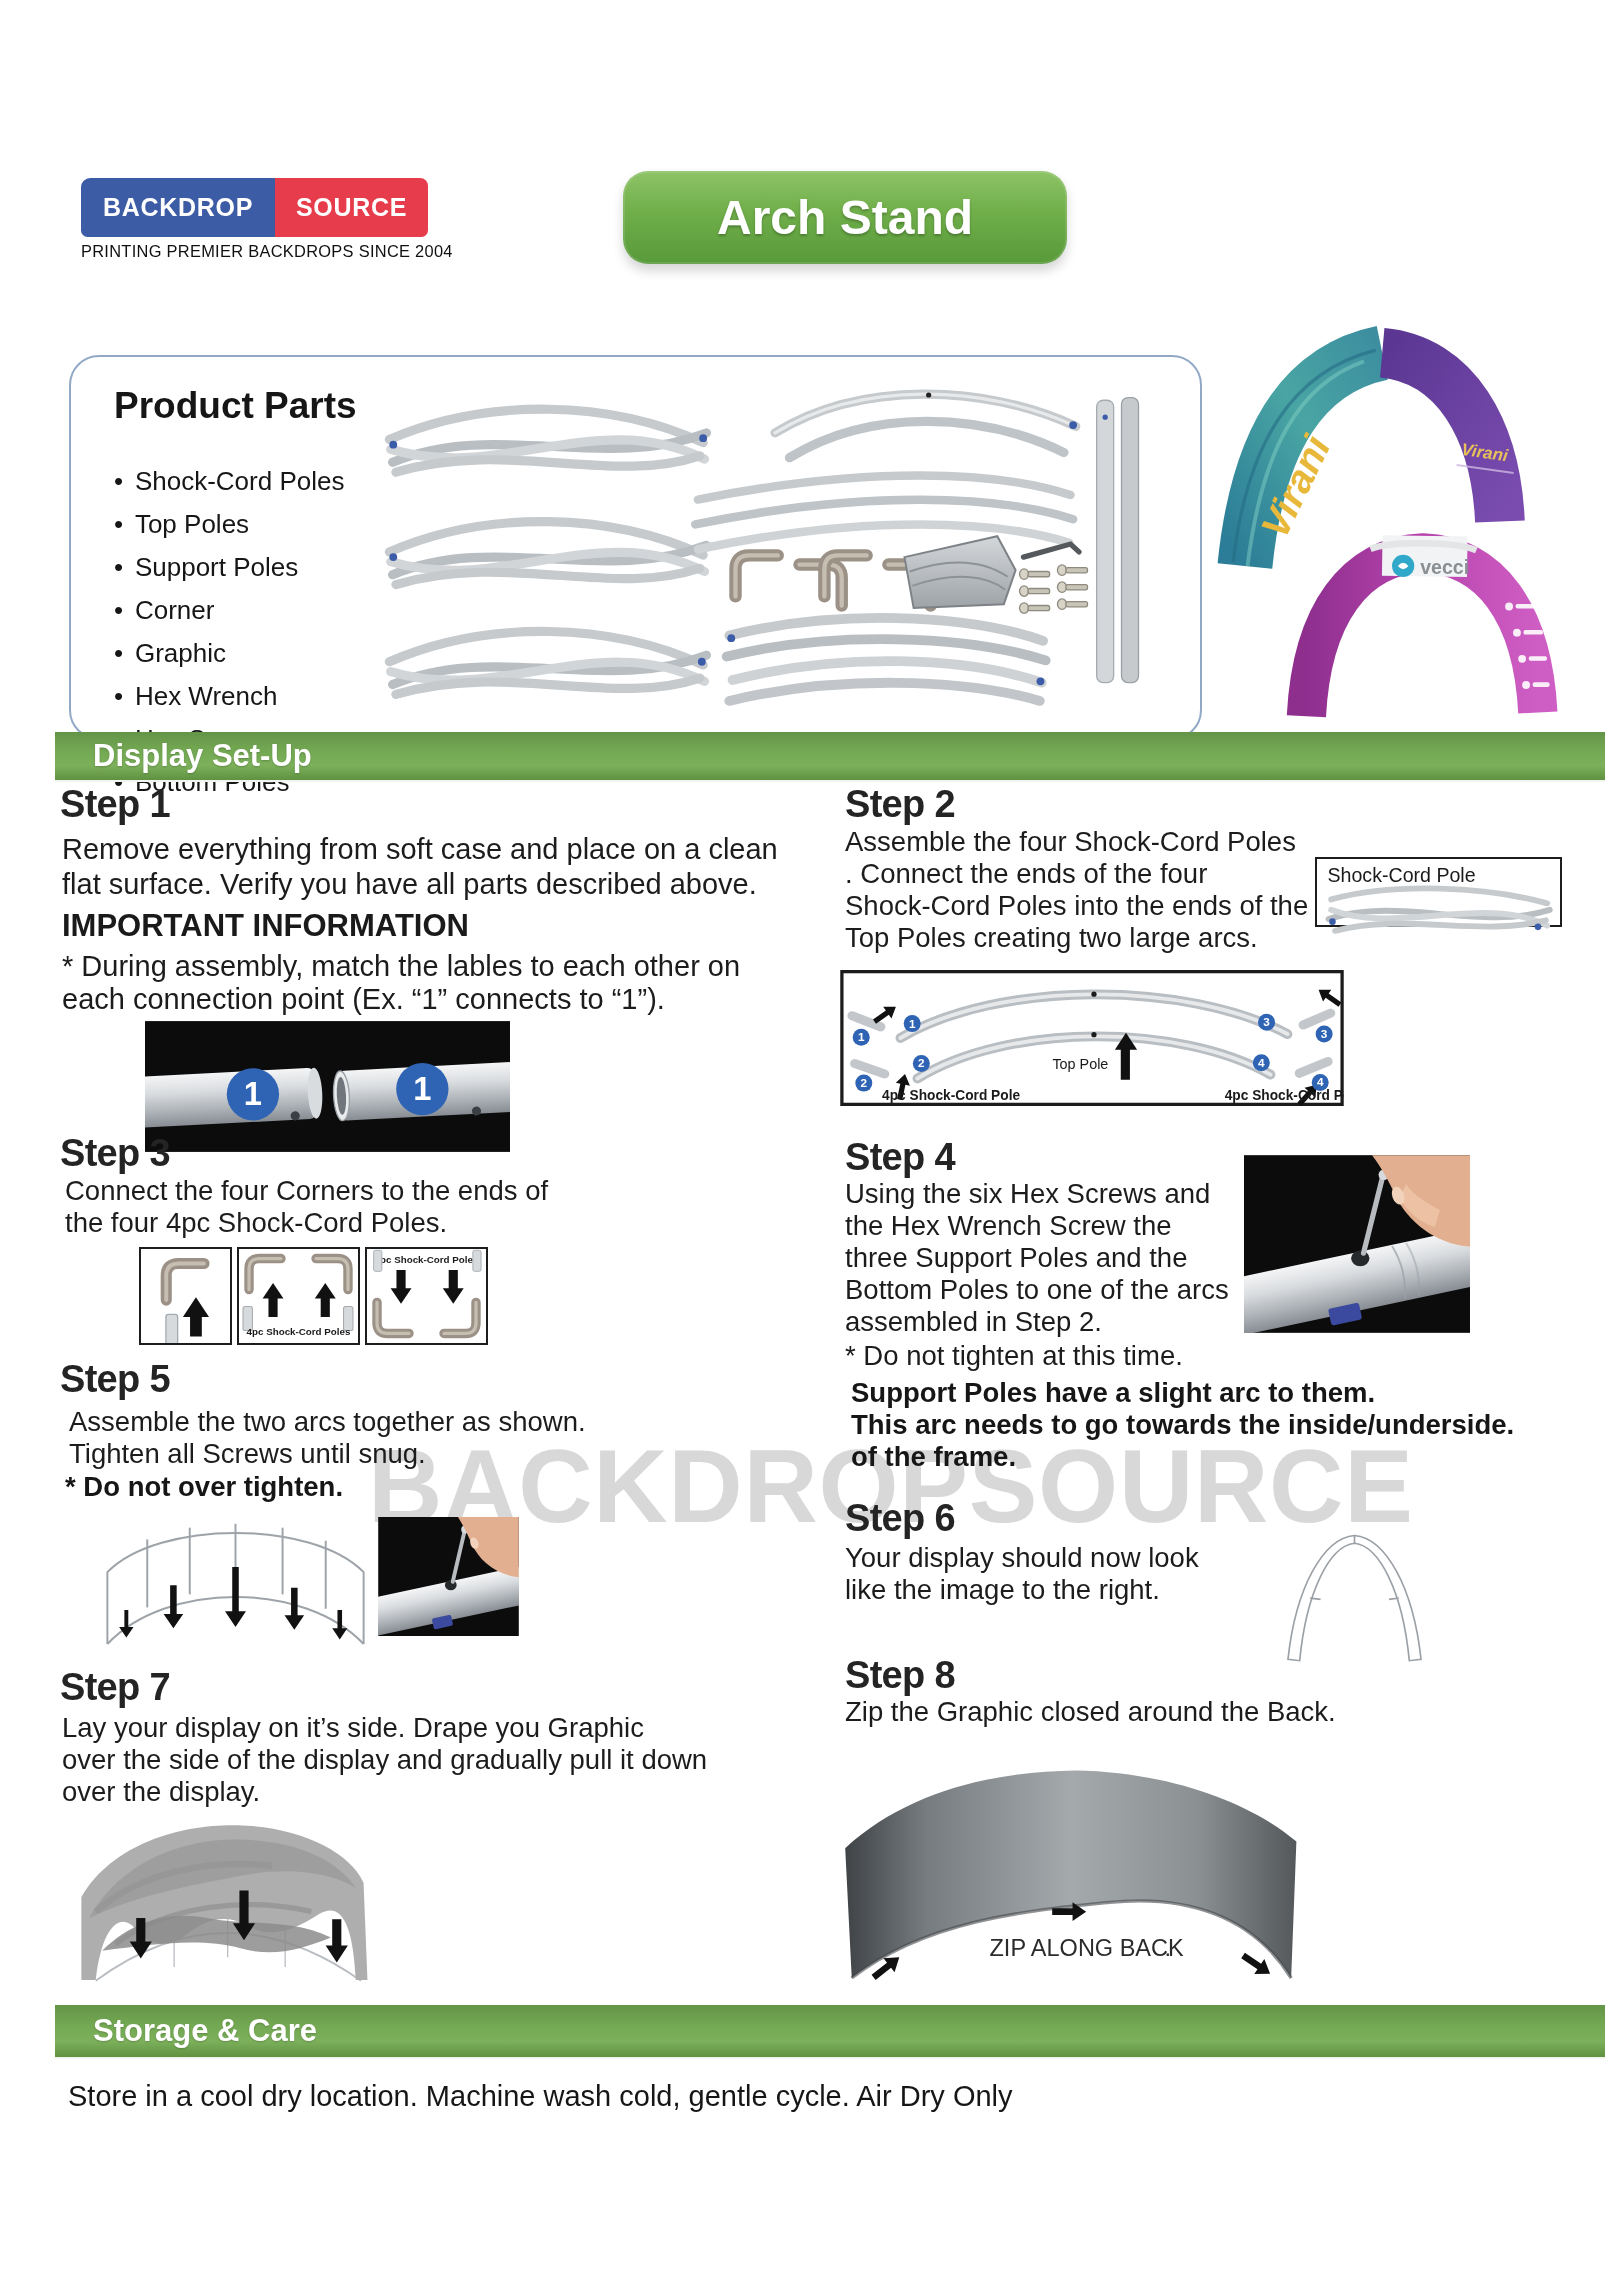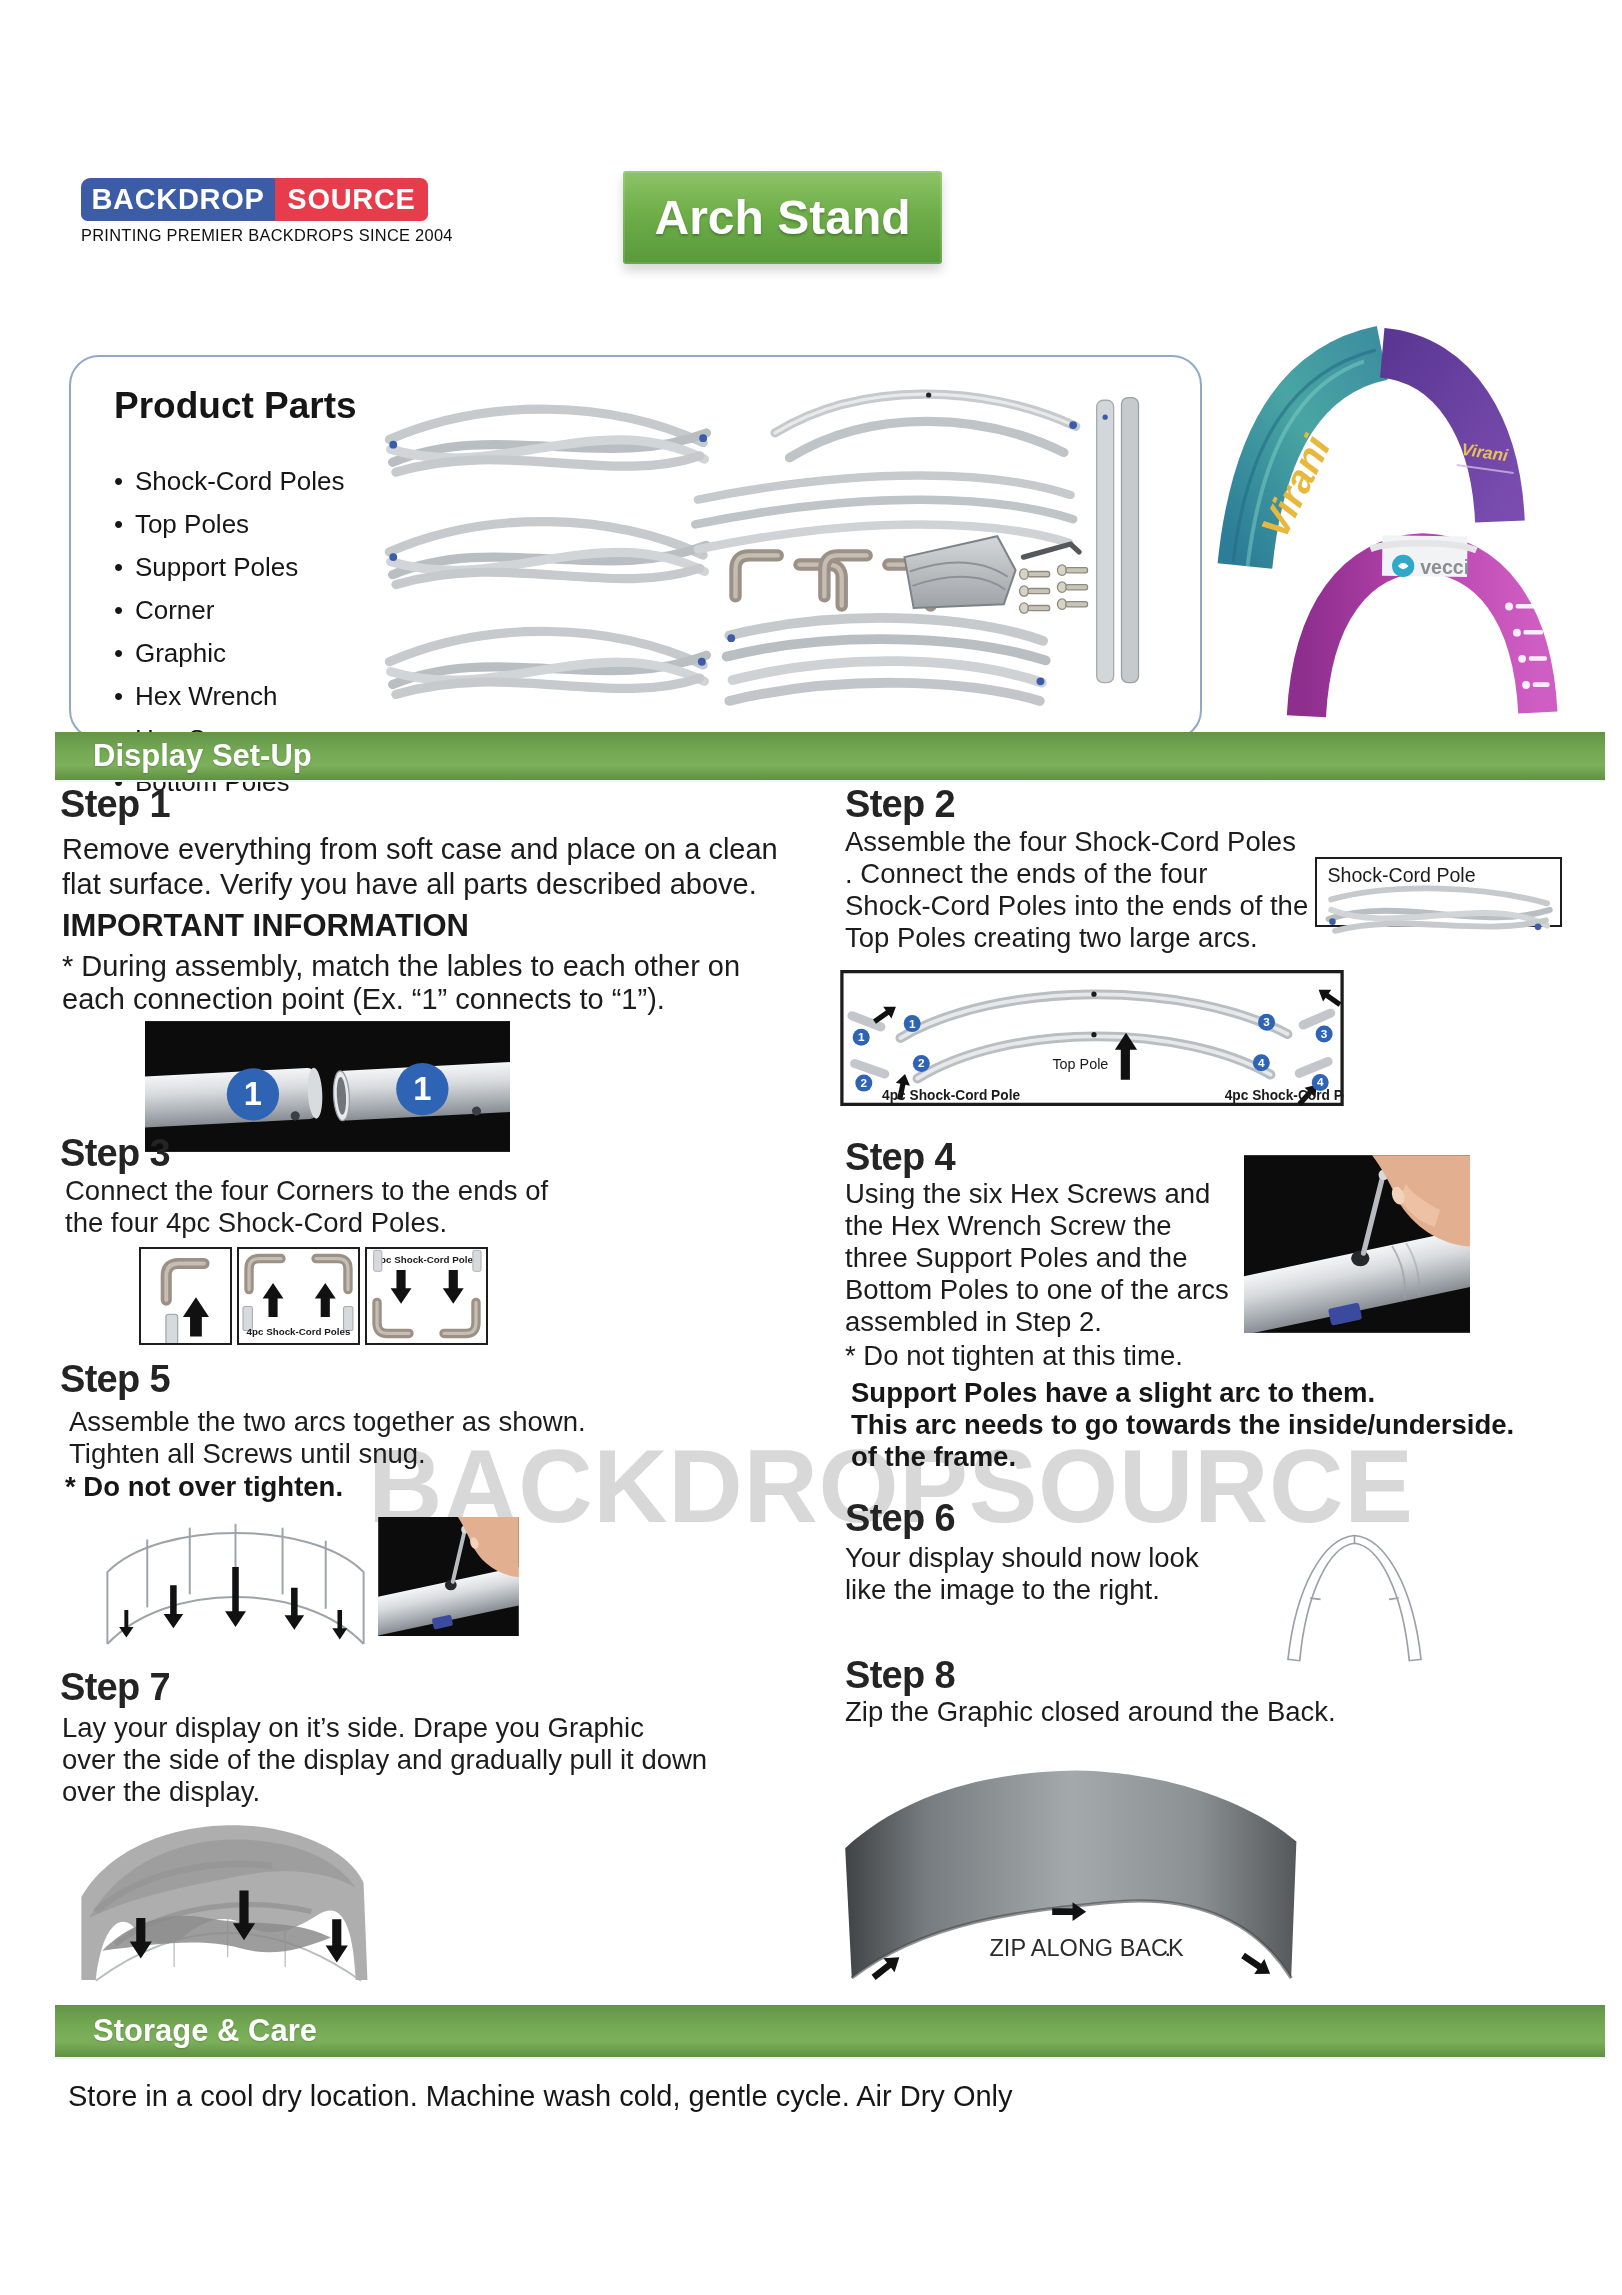--- a/index.html
+++ b/index.html
@@ -1,26 +1,26 @@
 <!DOCTYPE html>
 <html style="font-size:10.5px"><head>
 <meta charset="utf-8">
 <style>
   html,body{margin:0;padding:0;background:#e9e9e9;}
   .page{position:relative;width:1623px;height:2295px;background:#ffffff;
         font-family:"Liberation Sans",sans-serif;overflow:hidden;margin:0 auto;}
   .abs{position:absolute;}
   
   .logo-row{display:flex;}
-  .logo-seg{height:43px;display:flex;align-items:center;justify-content:center;
-            color:#fff;font-weight:700;font-size:29px;letter-spacing:0.7px;}
+  .logo-seg{height:59px;display:flex;align-items:center;justify-content:center;
+            color:#fff;font-weight:700;font-size:25px;letter-spacing:0.7px;}
   .logo-blue{background:#3d5ca6;width:194px;border-radius:9.2px 0 0 6.5px;}
   .logo-red{background:#e73c4c;width:153px;border-radius:0 7.9px 6.5px 0;}
   .logo-tagline{font-size:16.4px;color:#101010;margin-top:4.6px;letter-spacing:0.3px;white-space:nowrap;}
-  .arch-badge{width:319px;height:93px;border-radius:3px;
+  .arch-badge{width:444px;height:93px;border-radius:25px;
               background:linear-gradient(180deg,#8ec368 0%,#6fae49 45%,#58993a 100%);
               box-shadow:0 6.5px 10.5px rgba(0,0,0,.16), inset 0 0 0 2px rgba(255,255,255,.12);
               display:flex;align-items:center;justify-content:center;
               color:#fff;font-size:48px;font-weight:700;text-shadow:0 2px 2.6px rgba(0,0,0,.25);}
   
   .parts-box{width:1129px;height:381px;background:#fff;border:2.6px solid #91a9c7;border-radius:30px;}
   .parts-title{font-size:37px;font-weight:700;color:#161616;}
   .parts-list{list-style:none;margin:0;padding:0;font-size:26px;color:#161616;}
   .parts-list li{line-height:43px;}
   .parts-list li::before{content:"•";margin-right:11.8px;}

